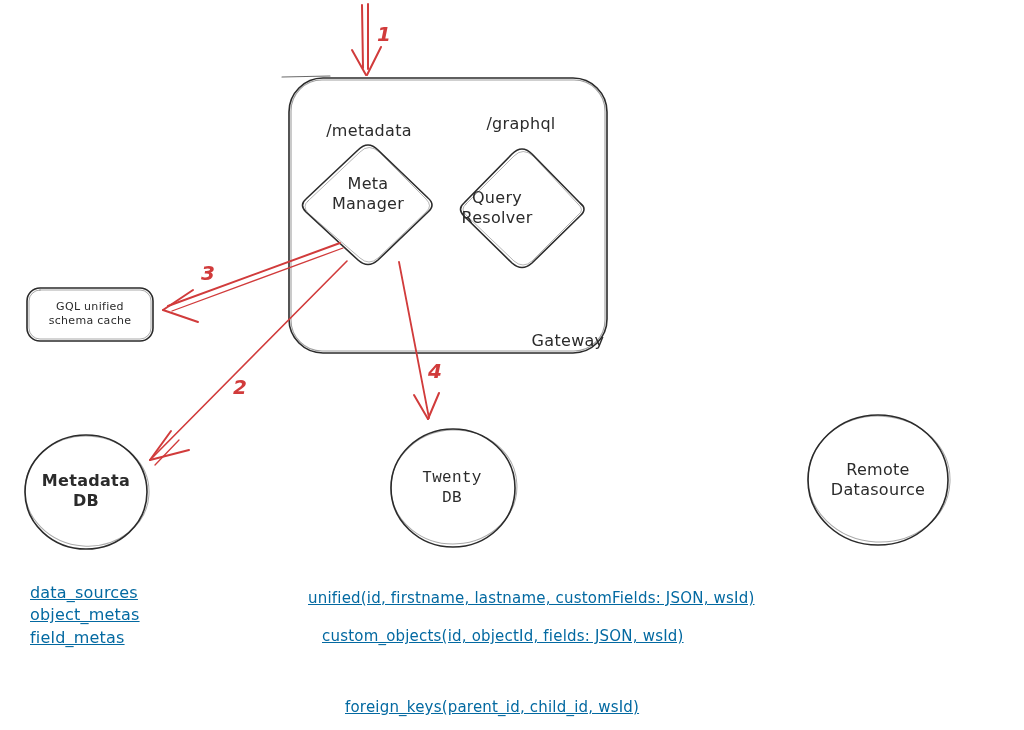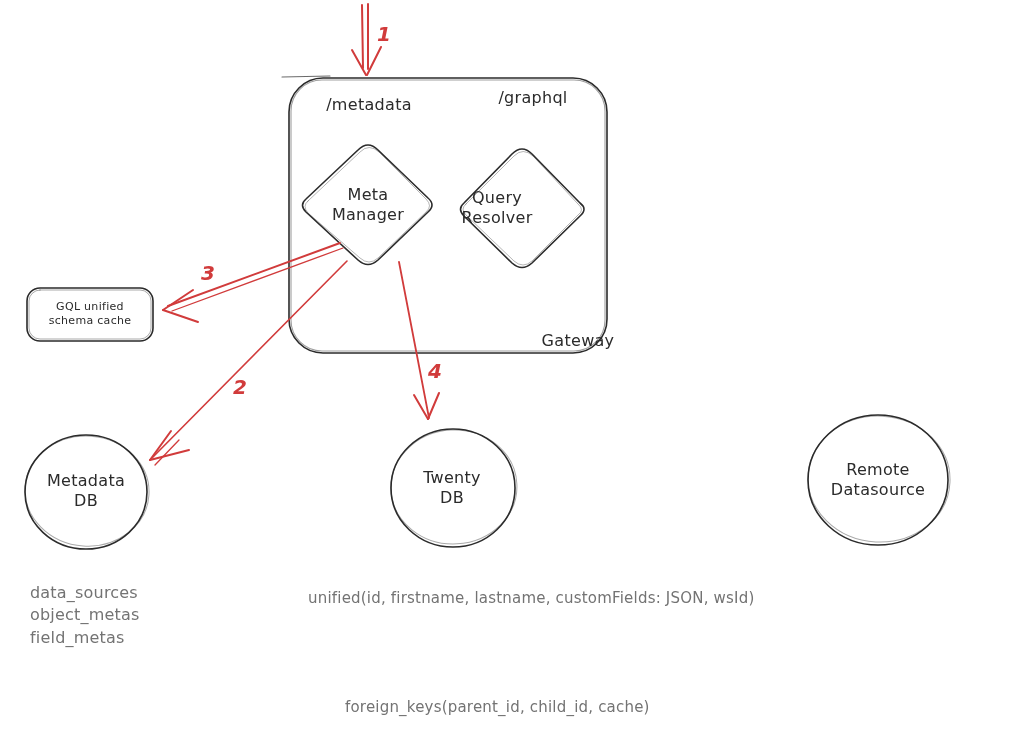--- a/index.html
+++ b/index.html
@@ -13,36 +13,37 @@
   svg.layer{position:absolute;left:0;top:0;}
   .label{
     position:absolute;
     color:#2b2b2b;
     white-space:pre-line;
     font-size:16px;
     line-height:1.25;
     letter-spacing:.3px;
   }
   .center{transform:translate(-50%,-50%);text-align:center;}
-  .hcenter{transform:translateX(-50%);text-align:center;}
+  .hcenter{transform:translateX(-50%);text-align:center;margin-top:26px;}
   .step{
     position:absolute;
     color:#d13b3b;
     font-size:20px;
     font-weight:bold;
     font-style:italic;
     letter-spacing:.5px;
   }
   .schema{
     position:absolute;
-    color:#737373;
+    color:#0369a1;
     font-size:15px;
     line-height:1.4;
     white-space:pre-line;
     letter-spacing:.2px;
+    text-decoration:underline;
   }
 </style>
 </head>
 <body>
 
 <div class="canvas">
 
   <svg class="layer" width="1024" height="730" viewBox="0 0 1024 730">
 
     <g fill="none" stroke-width="1.6" stroke-linecap="round" stroke-linejoin="round" stroke="#2b2b2b">
@@ -110,53 +111,54 @@
       <g>
         <path d="M 399 262 L 429 418" stroke-width="1.8"></path>
         <path d="M 414 395 L 428 419"></path>
         <path d="M 439 393 L 428 419"></path>
       </g>
     </g>
   </svg>
 
   <div class="label hcenter" style="left:369px;top:95px;">/metadata</div>
 
-  <div class="label hcenter" style="left:533px;top:88px;">/graphql</div>
+  <div class="label hcenter" style="left:521px;top:88px;">/graphql</div>
 
-  <div class="label center" style="left:368px;top:205px;">Meta
+  <div class="label center" style="left:368px;top:194px;">Meta
 Manager</div>
 
   <div class="label center" style="left:497px;top:208px;">Query
 Resolver</div>
 
-  <div class="label center" style="left:568px;top:341px;margin-left:10px;">Gateway</div>
+  <div class="label center" style="left:568px;top:341px;">Gateway</div>
 
   <div class="label center" style="left:90px;top:314px;font-size:11px;">GQL unified
 schema cache</div>
 
-  <div class="label center" style="left:86px;top:491px;">Metadata
+  <div class="label center" style="left:86px;top:491px;font-weight:bold;">Metadata
 DB</div>
 
-  <div class="label center" style="left:452px;top:488px;">Twenty
+  <div class="label center" style="left:452px;top:488px;font-family:Liberation Mono, monospace;">Twenty
 DB</div>
 
   <div class="label center" style="left:878px;top:480px;">Remote
 Datasource</div>
 
   <div class="step" style="left:377px;top:22px;">1</div>
 
   <div class="step" style="left:233px;top:375px;">2</div>
 
   <div class="step" style="left:201px;top:261px;">3</div>
 
   <div class="step" style="left:428px;top:359px;">4</div>
 
   <div class="schema" style="left:30px;top:582px;font-size:16px;">data_sources
 object_metas
 field_metas</div>
 
   <div class="schema" style="left:308px;top:588px;">unified(id, firstname, lastname, customFields: JSON, wsId)</div>
 
 
+  <div class="schema" style="left:322px;top:626px;">custom_objects(id, objectId, fields: JSON, wsId)</div>
 
-  <div class="schema" style="left:345px;top:697px;">foreign_keys(parent_id, child_id, cache)</div>
+  <div class="schema" style="left:345px;top:697px;">foreign_keys(parent_id, child_id, wsId)</div>
 
 </div>
 
 </body></html>

